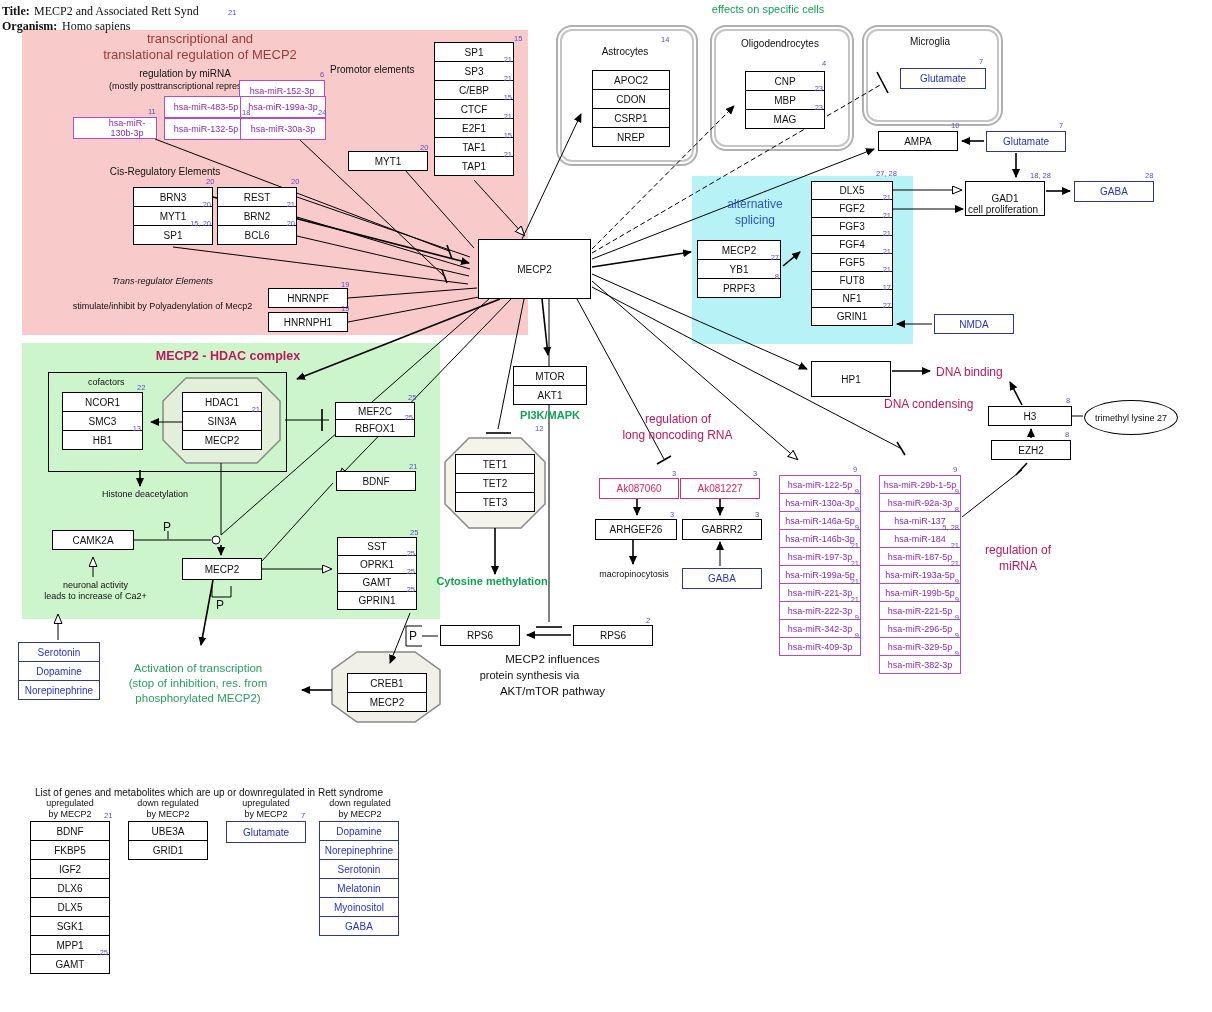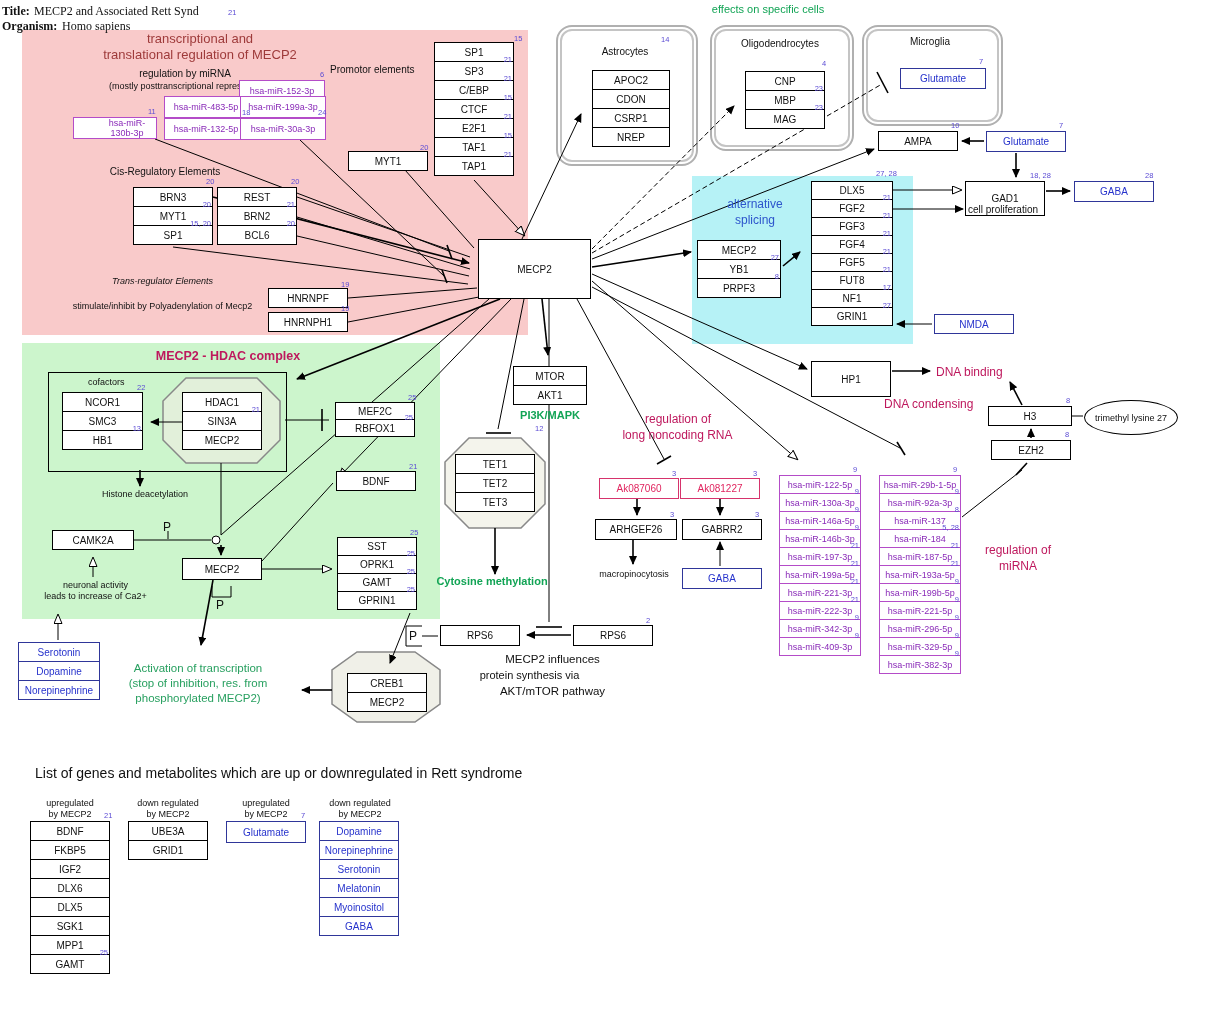--- a/index.html
+++ b/index.html
@@ -621,21 +621,21 @@
       <span>RPS6</span>
     </div>
   <div class="node" style="left:573px;top:625px;width:80px;height:21px;">
       <span>RPS6</span>
     </div>
   <span class="ref" style="left:646px;top:616px;">2</span>
   <div class="txt ctr" style="left:455px;top:653px;width:195px;font-size:11.5px;">MECP2 influences</div>
   <div class="txt ctr" style="left:432px;top:669px;width:195px;font-size:11px;">protein synthesis via</div>
   <div class="txt ctr" style="left:455px;top:685px;width:195px;font-size:11.5px;">AKT/mTOR pathway</div>
 
-  <div class="txt" style="left:35px;top:765px;font-size:14px;">List of genes and metabolites which are up or downregulated in Rett syndrome</div>
+  <div class="txt" style="left:35px;top:787px;font-size:10px;">List of genes and metabolites which are up or downregulated in Rett syndrome</div>
   <div class="txt ctr sm" style="left:29px;top:798px;width:82px;">upregulated</div>
   <div class="txt ctr sm" style="left:29px;top:809px;width:82px;">by MECP2</div>
   <span class="ref" style="left:104px;top:811px;">21</span>
   <div class="list" style="left:30px;top:821px;width:80px;">
       <div class="cell">
         <span class="lbl">BDNF</span>
       </div>
       <div class="cell">
         <span class="lbl">FKBP5</span>
       </div>

